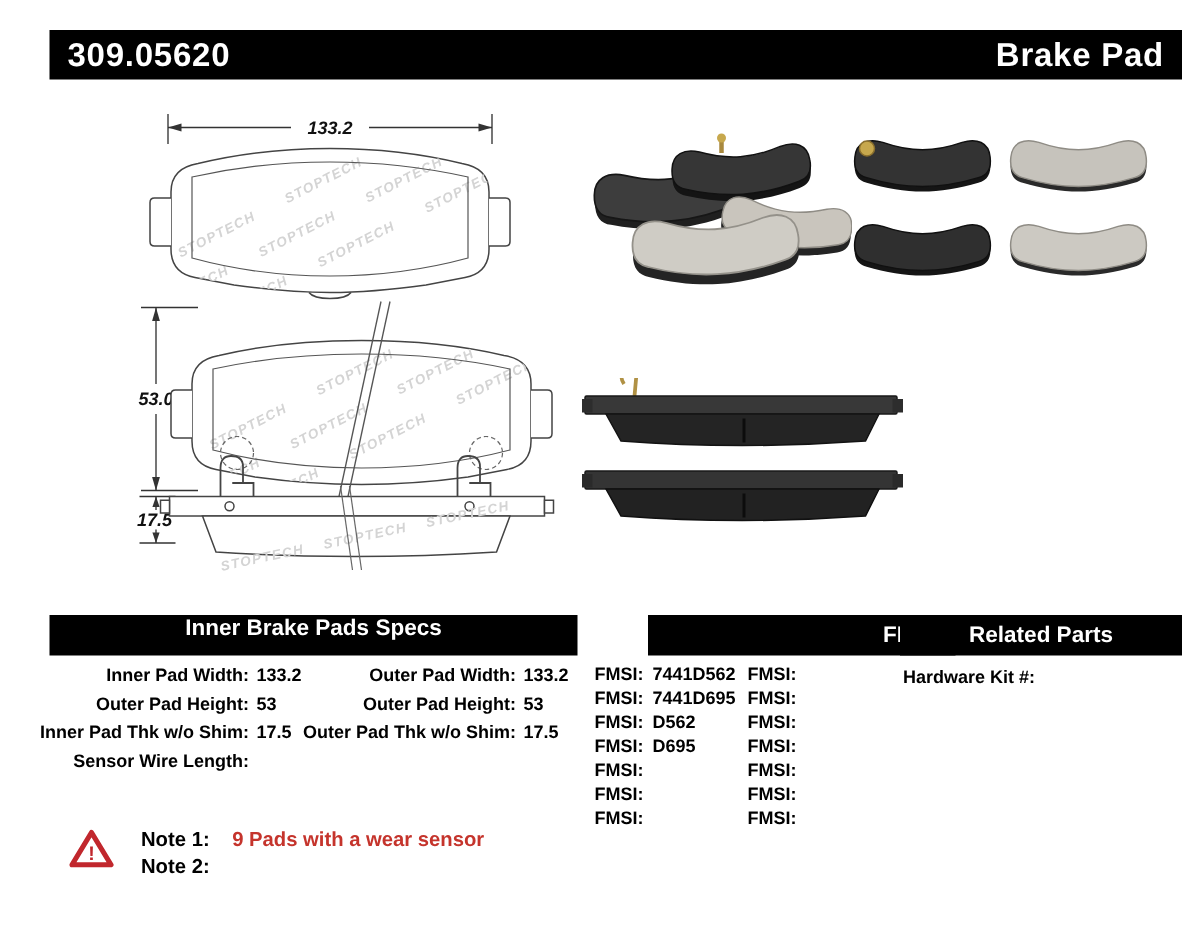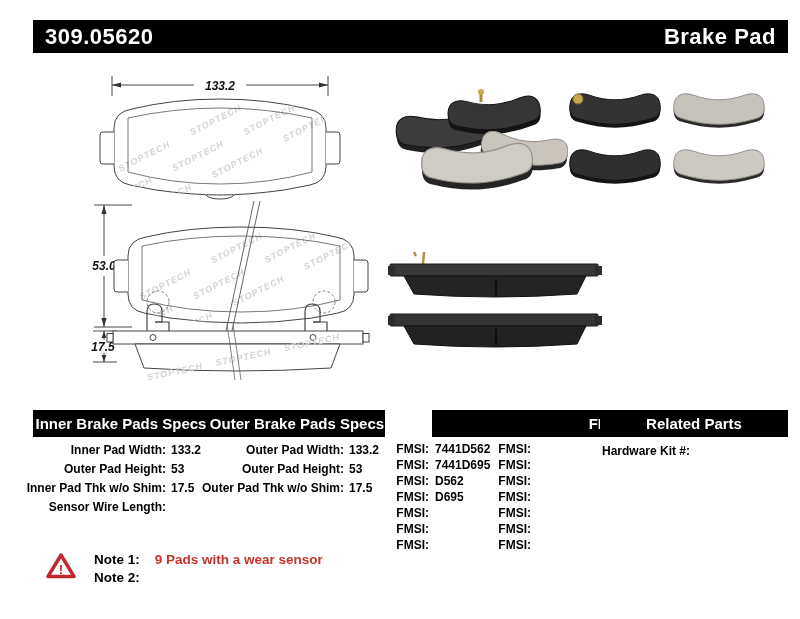--- a/index.html
+++ b/index.html
@@ -18,21 +18,21 @@
   .v1{position:absolute;left:98px;top:72px;}
   .v2{position:absolute;left:86px;top:198px;}
   .v3{position:absolute;left:85px;top:300px;}
   .p1{position:absolute;left:388px;top:88px;}
   .p2{position:absolute;left:566px;top:84px;}
   .p3{position:absolute;left:388px;top:252px;}
 
   
   .hbar{position:absolute;top:410px;height:27px;background:#000;color:#fff;display:flex;
         align-items:center;box-sizing:border-box;}
-  .hbarA{left:33px;width:352px;}
+  .hbarA{left:33px;width:352px;flex-direction:column;}
   .hbarA span{flex:1;text-align:center;font-weight:bold;font-size:15px;}
   .hbarB{left:390px;width:205px;justify-content:flex-end;font-weight:bold;font-size:15px;margin-left:42px;}
   .hbarC{left:600px;width:188px;justify-content:center;font-weight:bold;font-size:15px;}
 
   
   .speccol{position:absolute;top:441px;font-size:12px;font-weight:bold;}
   .speccol .srow{display:flex;line-height:19px;white-space:nowrap;}
   .speccol .slabel{width:142px;text-align:right;}
   .speccol .svalue{margin-left:5px;}
   .innercol{left:24px;}
@@ -224,21 +224,20 @@
       <rect x="2" y="0" width="208" height="12" rx="1" fill="#343434" stroke="#181818"></rect>
       <rect x="0" y="2" width="7" height="9" fill="#2a2a2a"></rect>
       <rect x="207" y="2" width="7" height="9" fill="#2a2a2a"></rect>
       <path d="M16,12 L198,12 L189,30 Q106,36 26,30 Z" fill="#222222" stroke="#111111"></path>
       <line x1="108" y1="15" x2="108" y2="31" stroke="#0c0c0c" stroke-width="2"></line>
     </g>
   </svg>
 
   <div class="hbar hbarA">
     <span>Inner Brake Pads Specs</span>
-    <span>Outer Brake Pads Specs</span>
   </div>
   <div class="hbar hbarB">
     <span>FMSI #</span>
   </div>
   <div class="hbar hbarC">
     <span>Related Parts</span>
   </div>
 
   <div class="speccol innercol">
     <div class="srow">

